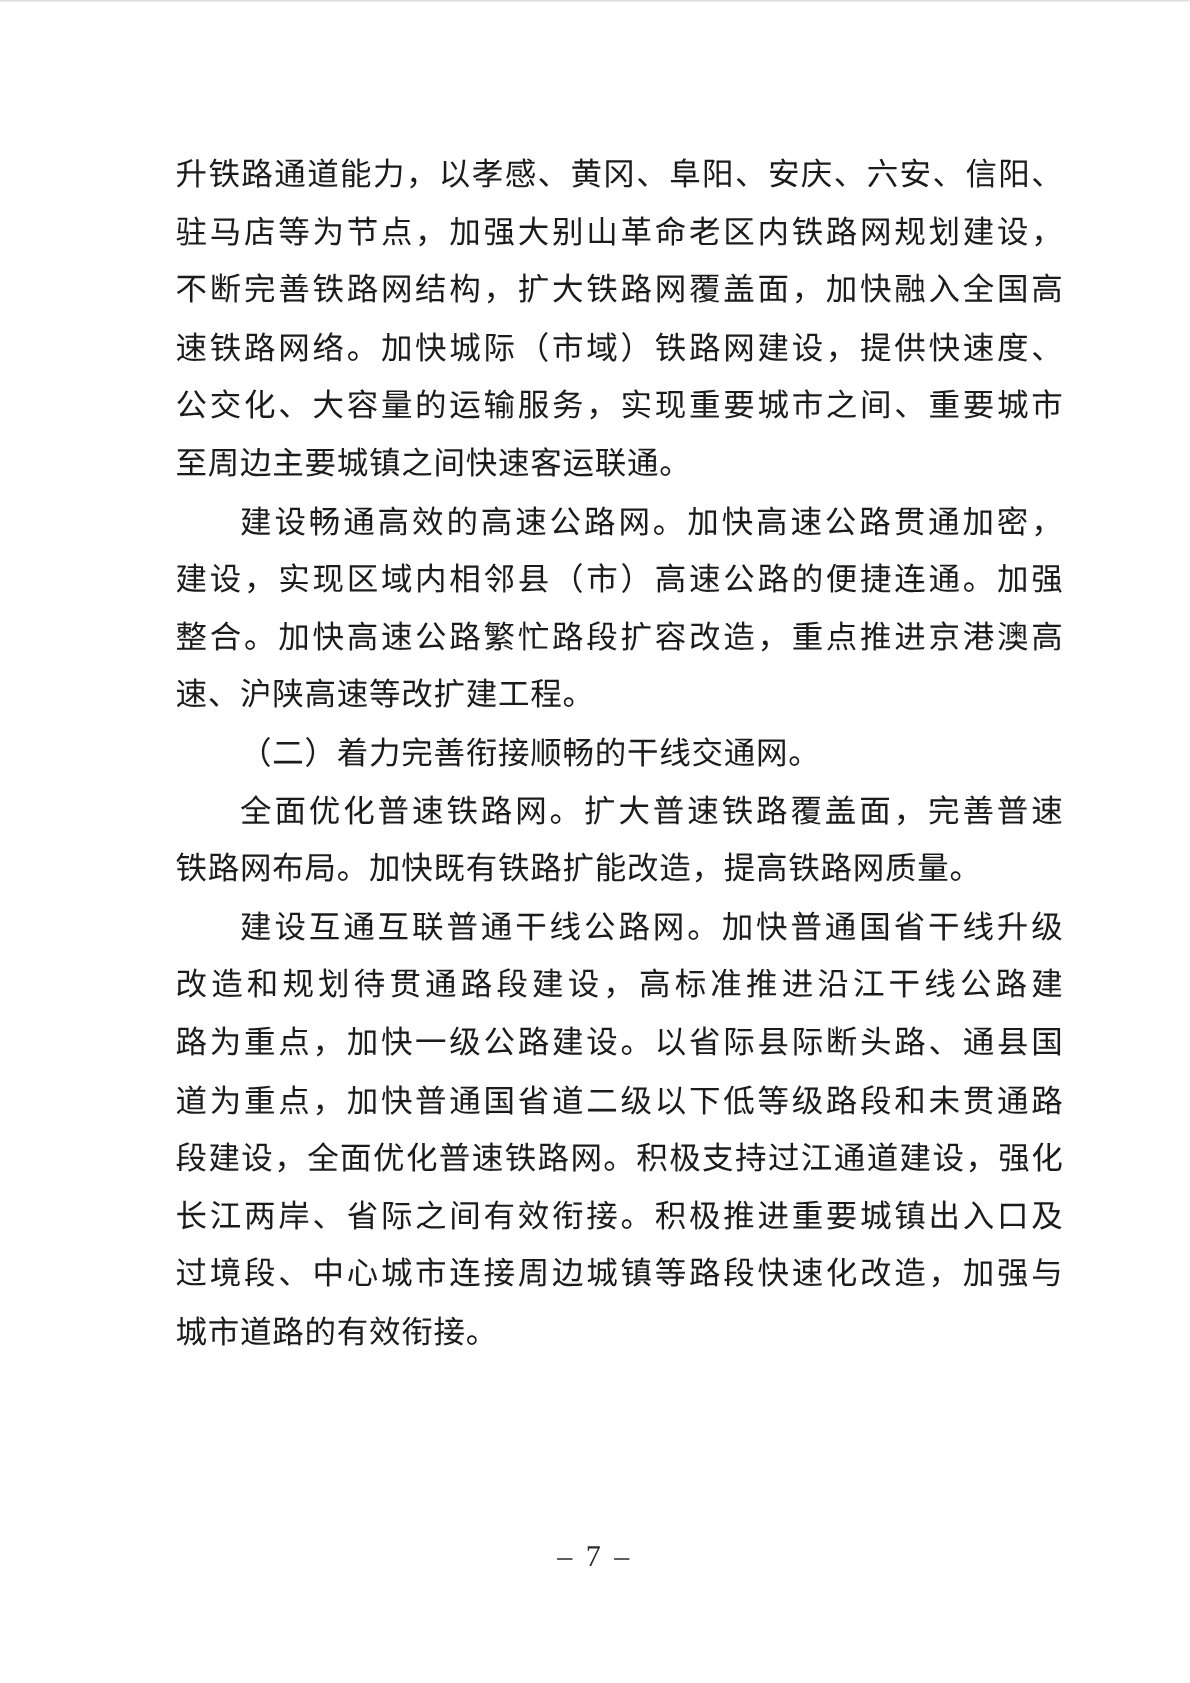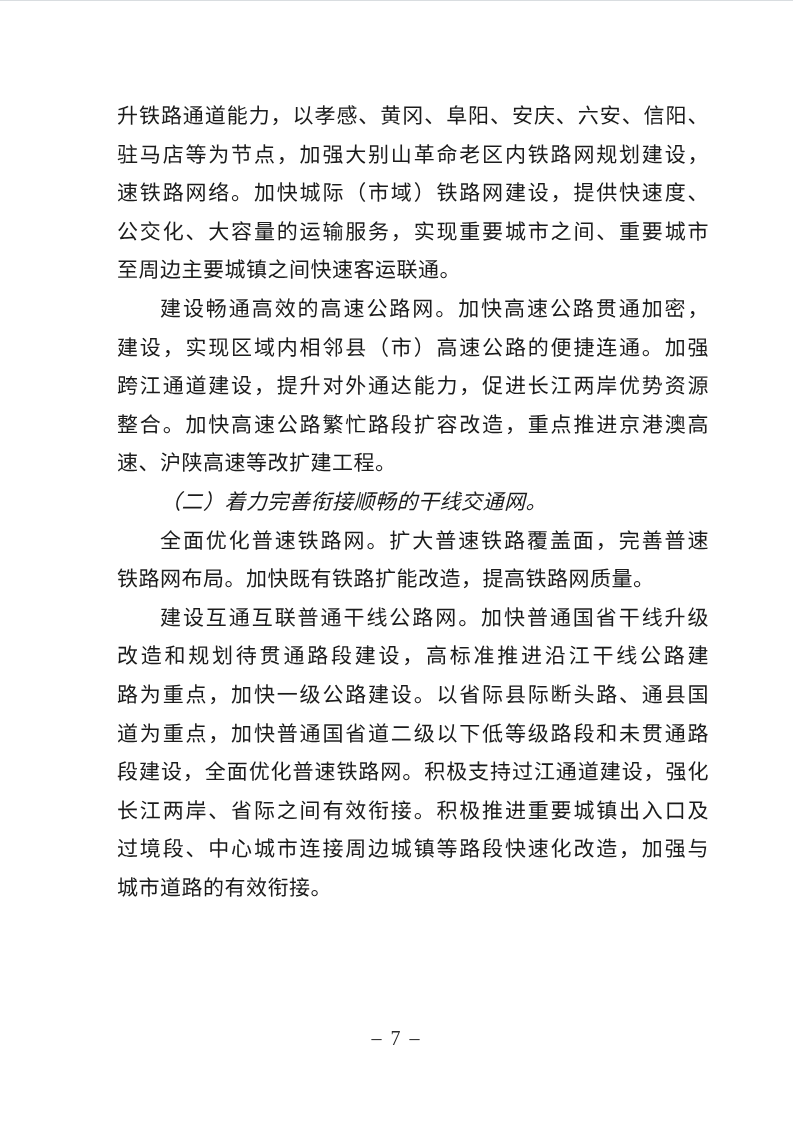--- a/index.html
+++ b/index.html
@@ -42,47 +42,46 @@
   .line.fill {
     white-space: normal;
     text-align: justify;
     text-align-last: justify;
   }
   .line.indent {
     text-indent: 43px;
   }
   
   .line.heading {
-    font-style: italic;
     font-weight: 500;
   }
   .footer {
     position: absolute;
     left: 0;
     top: 1026px;
     width: 793px;
     text-align: center;
     font-size: 20px;
     letter-spacing: 2px;
     color: #2a2a2a;
   }
 </style>
 </head>
 <body>
 
 <div class="page">
   <div class="text-block" id="text-block">
       <div class="line fill">升铁路通道能力，以孝感、黄冈、阜阳、安庆、六安、信阳、</div>
       <div class="line fill">驻马店等为节点，加强大别山革命老区内铁路网规划建设，</div>
+      <div class="line fill">不断完善铁路网结构，扩大铁路网覆盖面，加快融入全国高</div>
       <div class="line fill">速铁路网络。加快城际（市域）铁路网建设，提供快速度、</div>
       <div class="line fill">公交化、大容量的运输服务，实现重要城市之间、重要城市</div>
       <div class="line">至周边主要城镇之间快速客运联通。</div>
       <div class="line indent fill">建设畅通高效的高速公路网。加快高速公路贯通加密，</div>
       <div class="line fill">建设，实现区域内相邻县（市）高速公路的便捷连通。加强</div>
-      <div class="line fill">跨江通道建设，提升对外通达能力，促进长江两岸优势资源</div>
       <div class="line fill">整合。加快高速公路繁忙路段扩容改造，重点推进京港澳高</div>
       <div class="line">速、沪陕高速等改扩建工程。</div>
       <div class="line heading indent">（二）着力完善衔接顺畅的干线交通网。</div>
       <div class="line indent fill">全面优化普速铁路网。扩大普速铁路覆盖面，完善普速</div>
       <div class="line">铁路网布局。加快既有铁路扩能改造，提高铁路网质量。</div>
       <div class="line indent fill">建设互通互联普通干线公路网。加快普通国省干线升级</div>
       <div class="line fill">改造和规划待贯通路段建设，高标准推进沿江干线公路建</div>
       <div class="line fill">路为重点，加快一级公路建设。以省际县际断头路、通县国</div>
       <div class="line fill">道为重点，加快普通国省道二级以下低等级路段和未贯通路</div>
       <div class="line fill">段建设，全面优化普速铁路网。积极支持过江通道建设，强化</div>

